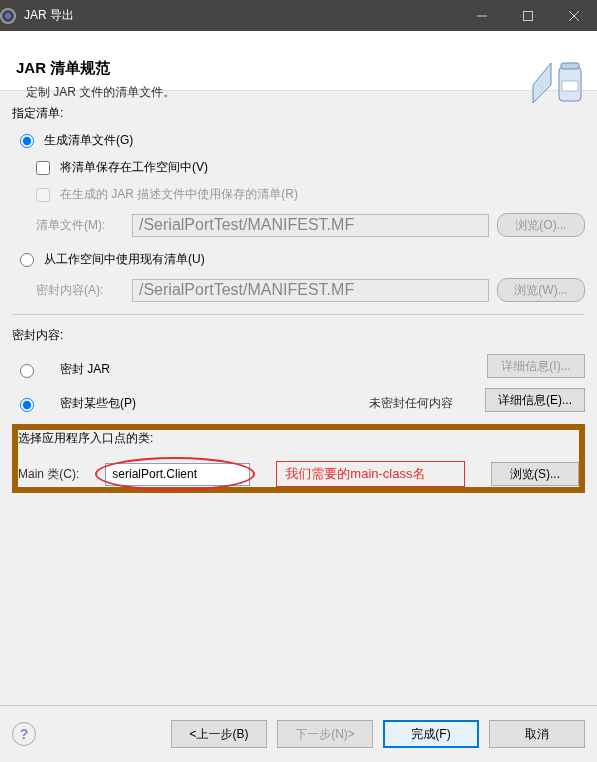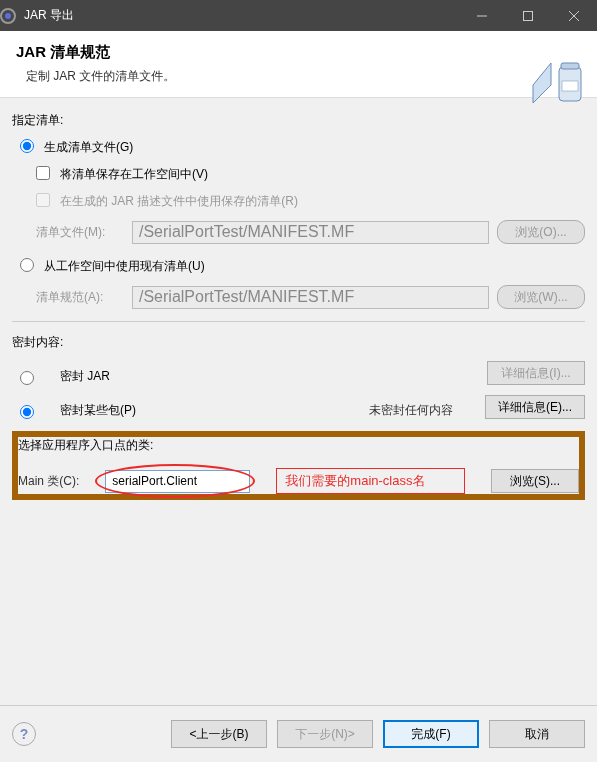--- a/index.html
+++ b/index.html
@@ -38,44 +38,45 @@
     .titlebar-title { flex: 1; font-size: 12px; }
     .winbtn {
       width: 46px; height: 31px;
       display: flex; align-items: center; justify-content: center;
       color: #ccc;
     }
     .winbtn svg { width: 10px; height: 10px; }
 
     .header {
       background: #fff;
-      padding: 12px 16px 14px;
+      padding: 28px 16px 14px;
       border-bottom: 1px solid #ddd;
       position: relative;
-      height: 67px;
+      height: 60px;
     }
     .header h1 { font-size: 15px; font-weight: bold; margin-bottom: 6px; }
     .header p { font-size: 12px; color: #333; padding-left: 10px; }
     .header-icon {
       position: absolute;
       right: 10px; top: 24px;
     }
 
     .content {
       padding: 14px 12px 0;
       background: #f0f0f0;
     }
 
     .section-label {
       font-size: 12px;
       margin-bottom: 10px;
     }
 
     .radio-row, .check-row {
       display: flex;
+      align-items: center;
       margin-bottom: 10px;
       padding-left: 8px;
       gap: 6px;
     }
     .check-row { padding-left: 24px; }
 
     input[type="radio"], input[type="checkbox"] {
       width: 14px; height: 14px;
       margin-right: 4px;
     }
@@ -250,21 +251,21 @@
     <input type="text" disabled="" value="/SerialPortTest/MANIFEST.MF" style="">
     <button class="btn" disabled="">浏览(O)...</button>
   </div>
 
   <div class="radio-row" style="margin-top:14px">
     <input type="radio" name="mfsrc" style="">
     <span>从工作空间中使用现有清单(U)</span>
   </div>
 
   <div class="field-row disabled">
-    <label>清单规范(A):</label>
+    <label>密封内容(A):</label>
     <input type="text" disabled="" value="/SerialPortTest/MANIFEST.MF" style="">
     <button class="btn" disabled="">浏览(W)...</button>
   </div>
 
   <hr class="hr">
 
   <div class="section-label">密封内容:</div>
 
   <div class="seal-row">
     <input type="radio" name="seal" style="">

